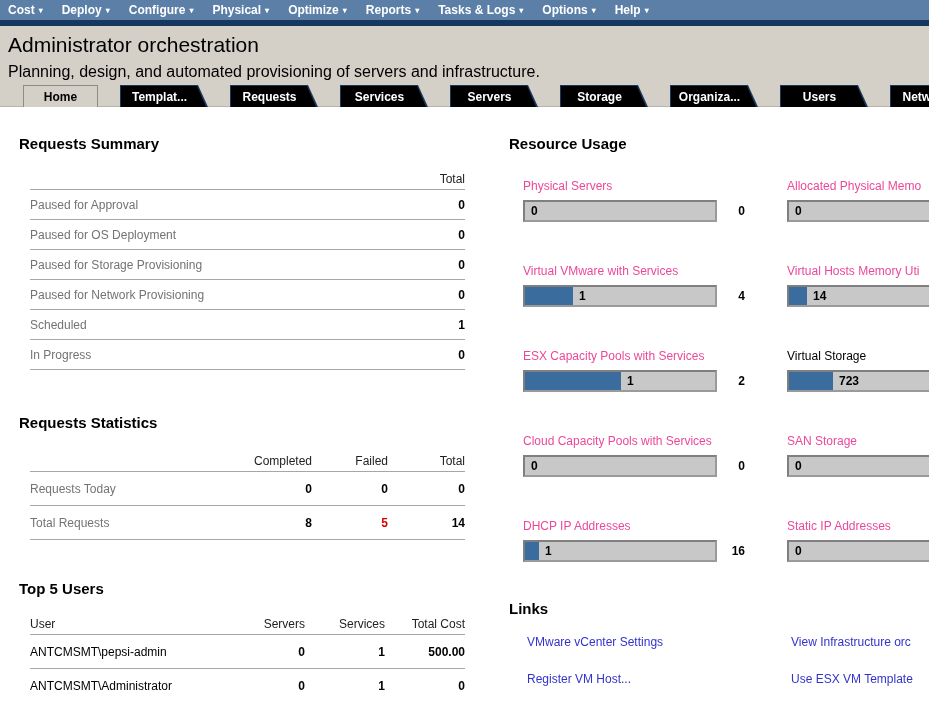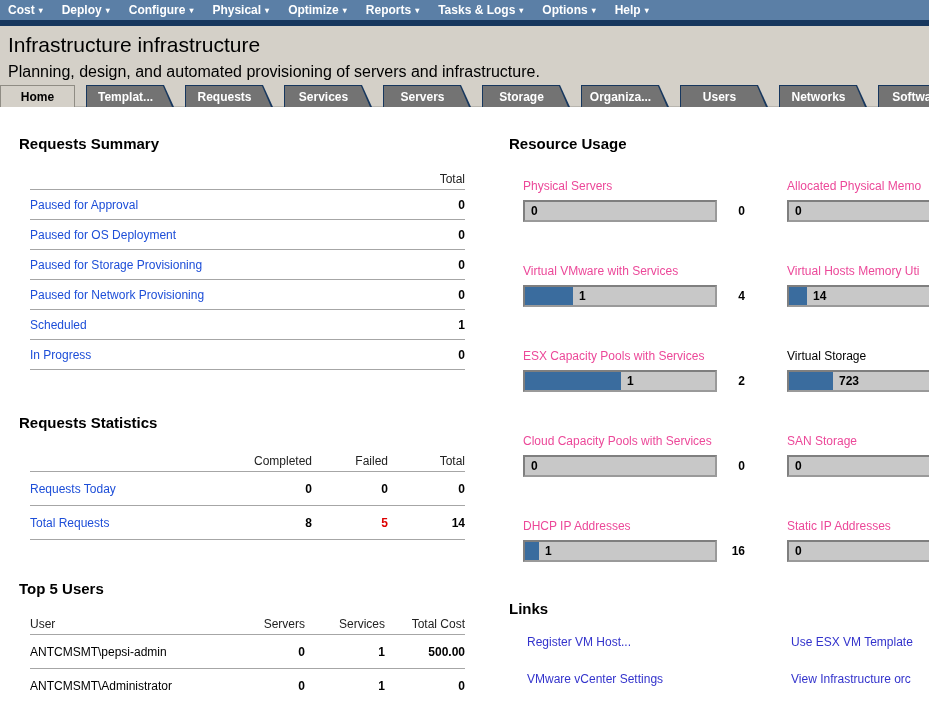--- a/index.html
+++ b/index.html
@@ -11,23 +11,23 @@
   .menu-item { color:#fff; font-size:12px; font-weight:bold; display:flex; align-items:center; gap:4px; cursor:default; white-space:nowrap; }
   .caret { font-size:8px; line-height:1; position:relative; top:1px; }
   .navy-strip { height:6px; background:#17375e; }
 
   
   .page-header { height:59px; background:#d4d0c8; padding:7px 0 0 8px; }
   .title { font-size:21px; color:#000; letter-spacing:0; }
   .subtitle { font-size:16px; color:#000; margin-top:6px; }
 
   
-  .tabbar { height:22px; background:#d4d0c8; display:flex; gap:11px; border-bottom:1px solid #b8b5ae; }
+  .tabbar { height:22px; background:#d4d0c8; display:flex; padding-left:23px; gap:22px; border-bottom:1px solid #b8b5ae; }
   .tab { width:88px; height:22px; position:relative; background:#17375e; clip-path:polygon(0 0, calc(100% - 10px) 0, 100% 100%, 0 100%); cursor:pointer; flex:none; }
-  .tab-inner { position:absolute; left:1px; top:1px; right:2px; bottom:0; background:#737373; clip-path:polygon(0 0, calc(100% - 9px) 0, 100% 100%, 0 100%); display:flex; align-items:center; justify-content:center; font-size:12px; font-weight:bold; color:#fff; padding-right:8px; white-space:nowrap; }
+  .tab-inner { position:absolute; left:1px; top:1px; right:2px; bottom:0; background:#000000; clip-path:polygon(0 0, calc(100% - 9px) 0, 100% 100%, 0 100%); display:flex; align-items:center; justify-content:center; font-size:12px; font-weight:bold; color:#fff; padding-right:8px; white-space:nowrap; }
   .tab.active { width:75px; background:#d4d0c8; clip-path:none; border:1px solid #8f8c84; border-bottom:none; }
   .tab.active .tab-inner { inset:0; background:#d4d0c8; clip-path:none; color:#000; padding-right:0; }
 
   
   .content { display:flex; padding-top:28px; }
   .col-left { margin-left:19px; width:446px; flex:none; }
   .col-right { margin-left:44px; flex:1; min-width:0; }
   h2.sec { font-size:15px; font-weight:bold; color:#000; height:18px; }
 
   
@@ -36,21 +36,21 @@
   .trow.thead { height:22px; color:#222; }
   .trow.data { height:30px; }
   .stats-tbl .trow.data, .users-tbl .trow.data { height:34px; }
   .users-tbl .trow.data.last, .sum-tbl-nolast { border-bottom:none; }
   .cell.lbl { flex:1; text-align:left; }
   .cell.n77 { width:77px; text-align:right; }
   .cell.n76 { width:76px; text-align:right; }
   .cell.n80 { width:80px; text-align:right; }
   .val { font-weight:bold; color:#000; }
   .red { color:#dd0000; }
-  a.tlink { color:#1d4ed8; text-decoration:none; cursor:pointer; }
+  a.tlink { color:#737373; text-decoration:none; cursor:pointer; }
   .plainuser { color:#000; }
   .sum-tbl { margin-top:15px; }
   .stats-sec { margin-top:44px; }
   .stats-tbl { margin-top:18px; }
   .users-sec { margin-top:40px; }
   .users-tbl { margin-top:15px; }
 
   
   .ru-row { display:flex; margin-left:14px; margin-top:26px; }
   .ru-row.first { margin-top:26px; }
@@ -112,21 +112,21 @@
       <span class="caret">▾</span>
     </div>
   <div class="menu-item">
       <span>Help</span>
       <span class="caret">▾</span>
     </div>
 </div>
 <div class="navy-strip"></div>
 
 <div class="page-header">
-  <div class="title">Infrastructure infrastructure</div>
+  <div class="title">Administrator orchestration</div>
   <div class="subtitle">Planning, design, and automated provisioning of servers and infrastructure.</div>
 </div>
 
 <div class="tabbar">
   <div class="tab active">
       <div class="tab-inner">Home</div>
     </div>
   <div class="tab">
       <div class="tab-inner">Templat...</div>
     </div>
@@ -346,22 +346,22 @@
           <div class="bar">
             <div class="bar-fill" style="width: 0px;"></div>
             <span class="bar-value">0</span>
           </div>
         </div>
       </div>
     </div>
 
     <h2 class="sec links-sec">Links</h2>
     <div class="link-row">
+      <div class="link-cell-left"><a class="plink">VMware vCenter Settings</a></div>
+      <div class="link-cell-right"><a class="plink">View Infrastructure orc</a></div>
+    </div>
+    <div class="link-row">
       <div class="link-cell-left"><a class="plink">Register VM Host...</a></div>
       <div class="link-cell-right"><a class="plink">Use ESX VM Template</a></div>
     </div>
-    <div class="link-row">
-      <div class="link-cell-left"><a class="plink">VMware vCenter Settings</a></div>
-      <div class="link-cell-right"><a class="plink">View Infrastructure orc</a></div>
-    </div>
 
   </div>
 </div>
 
 </body></html>

